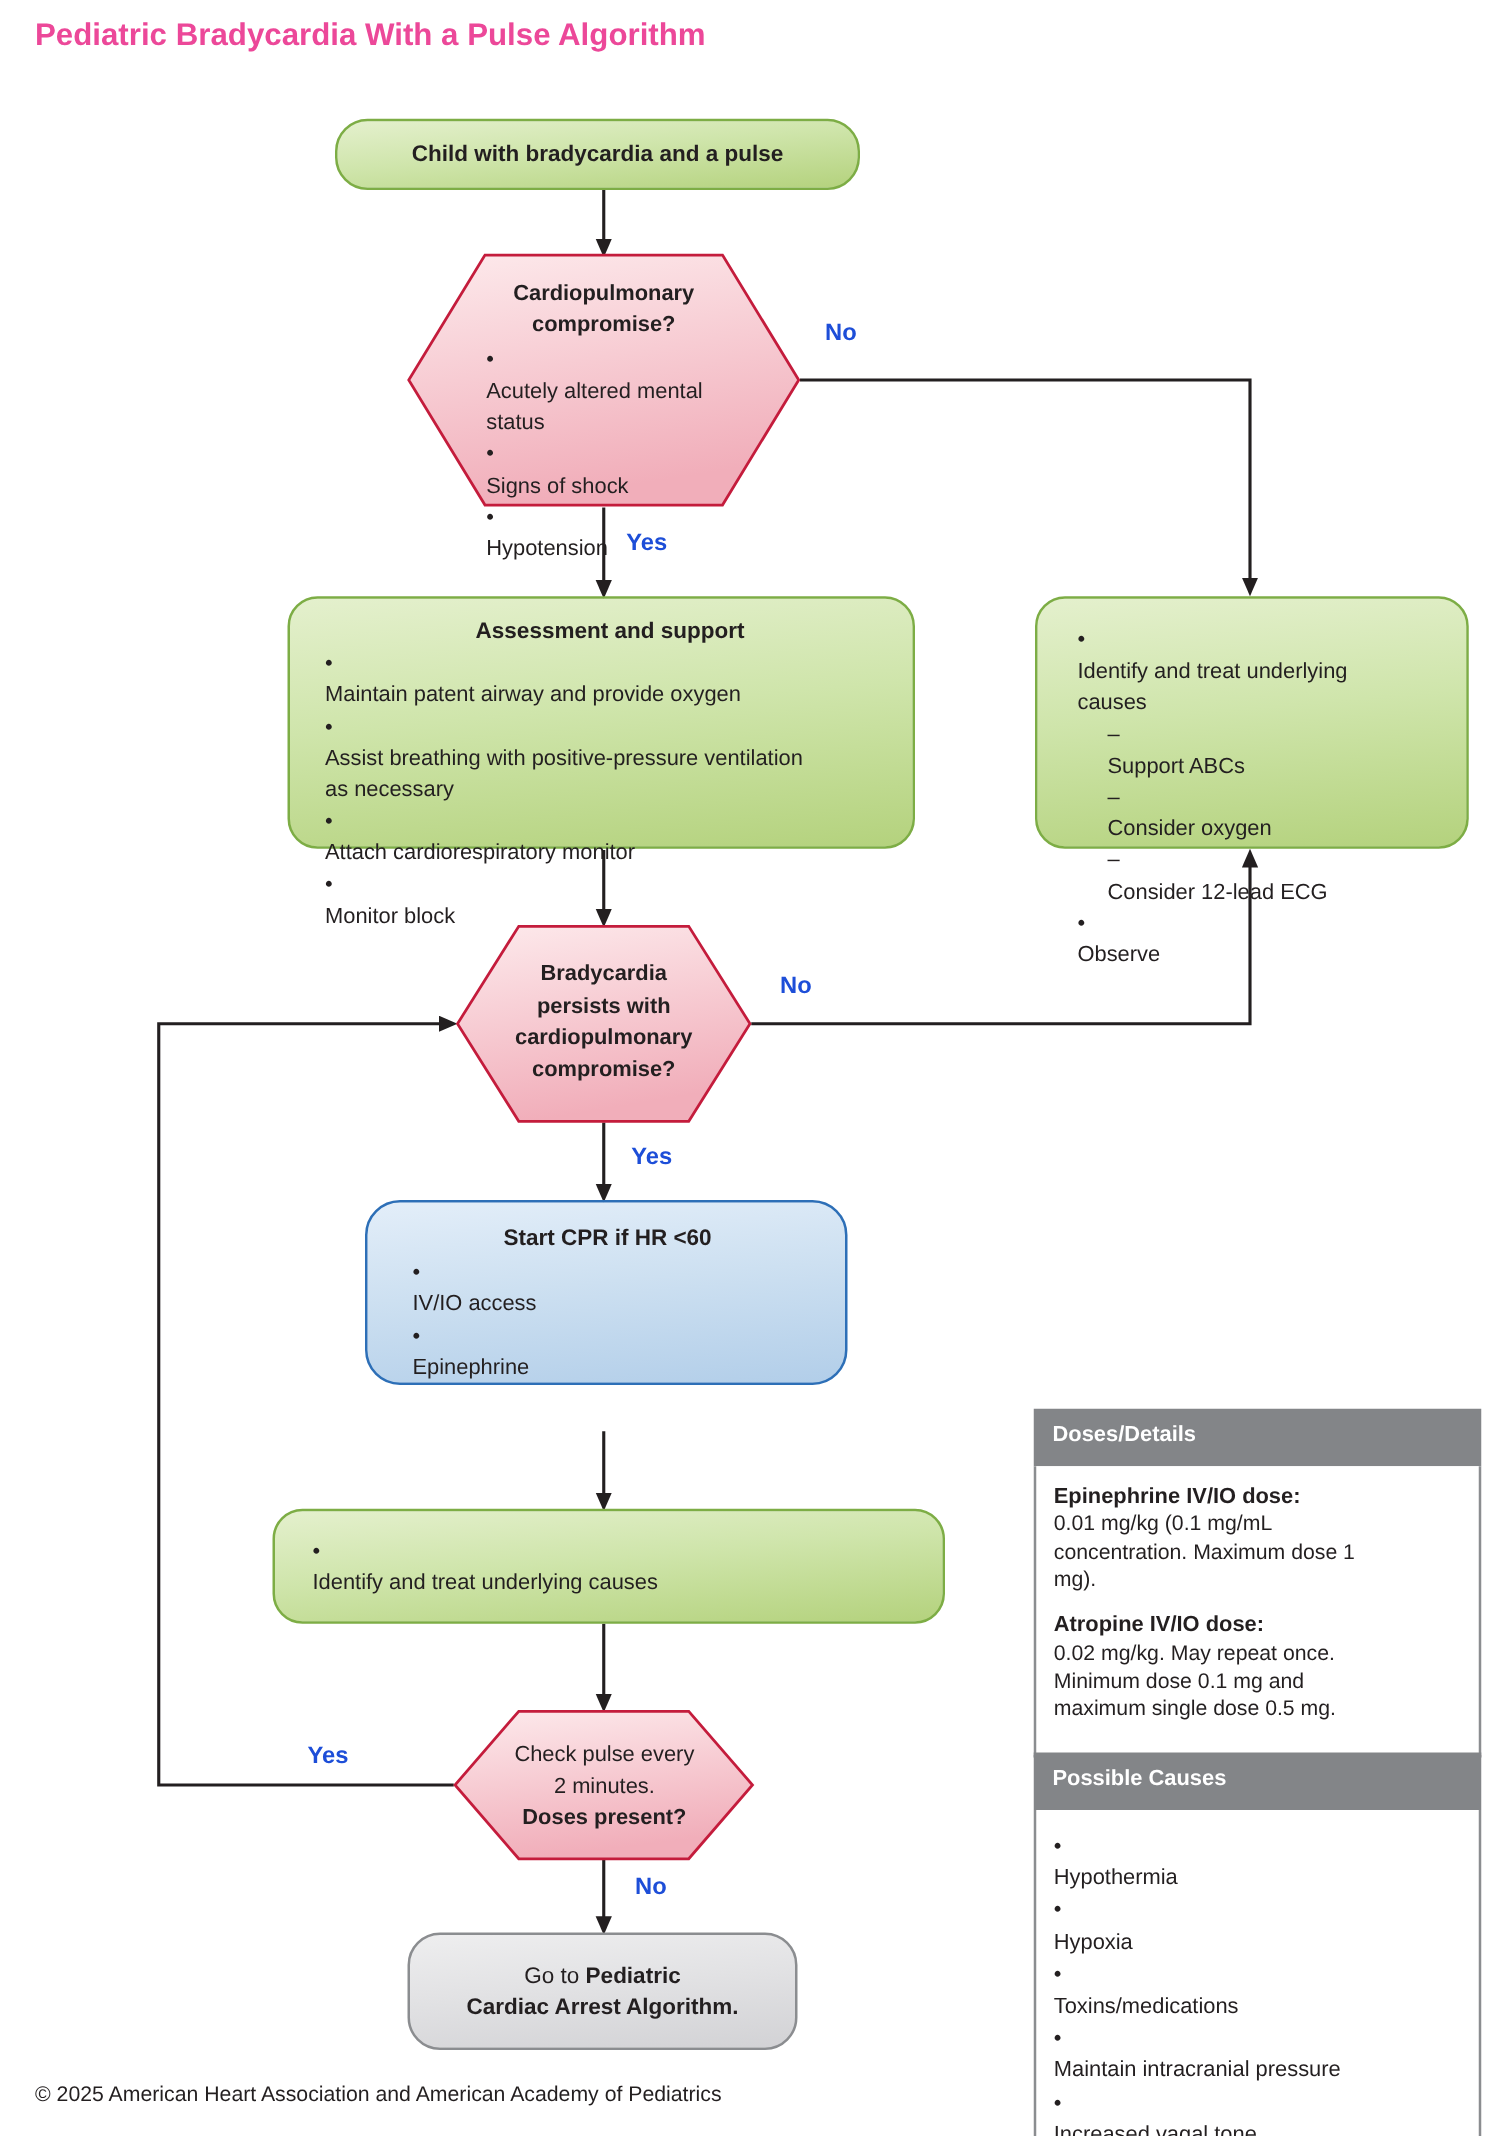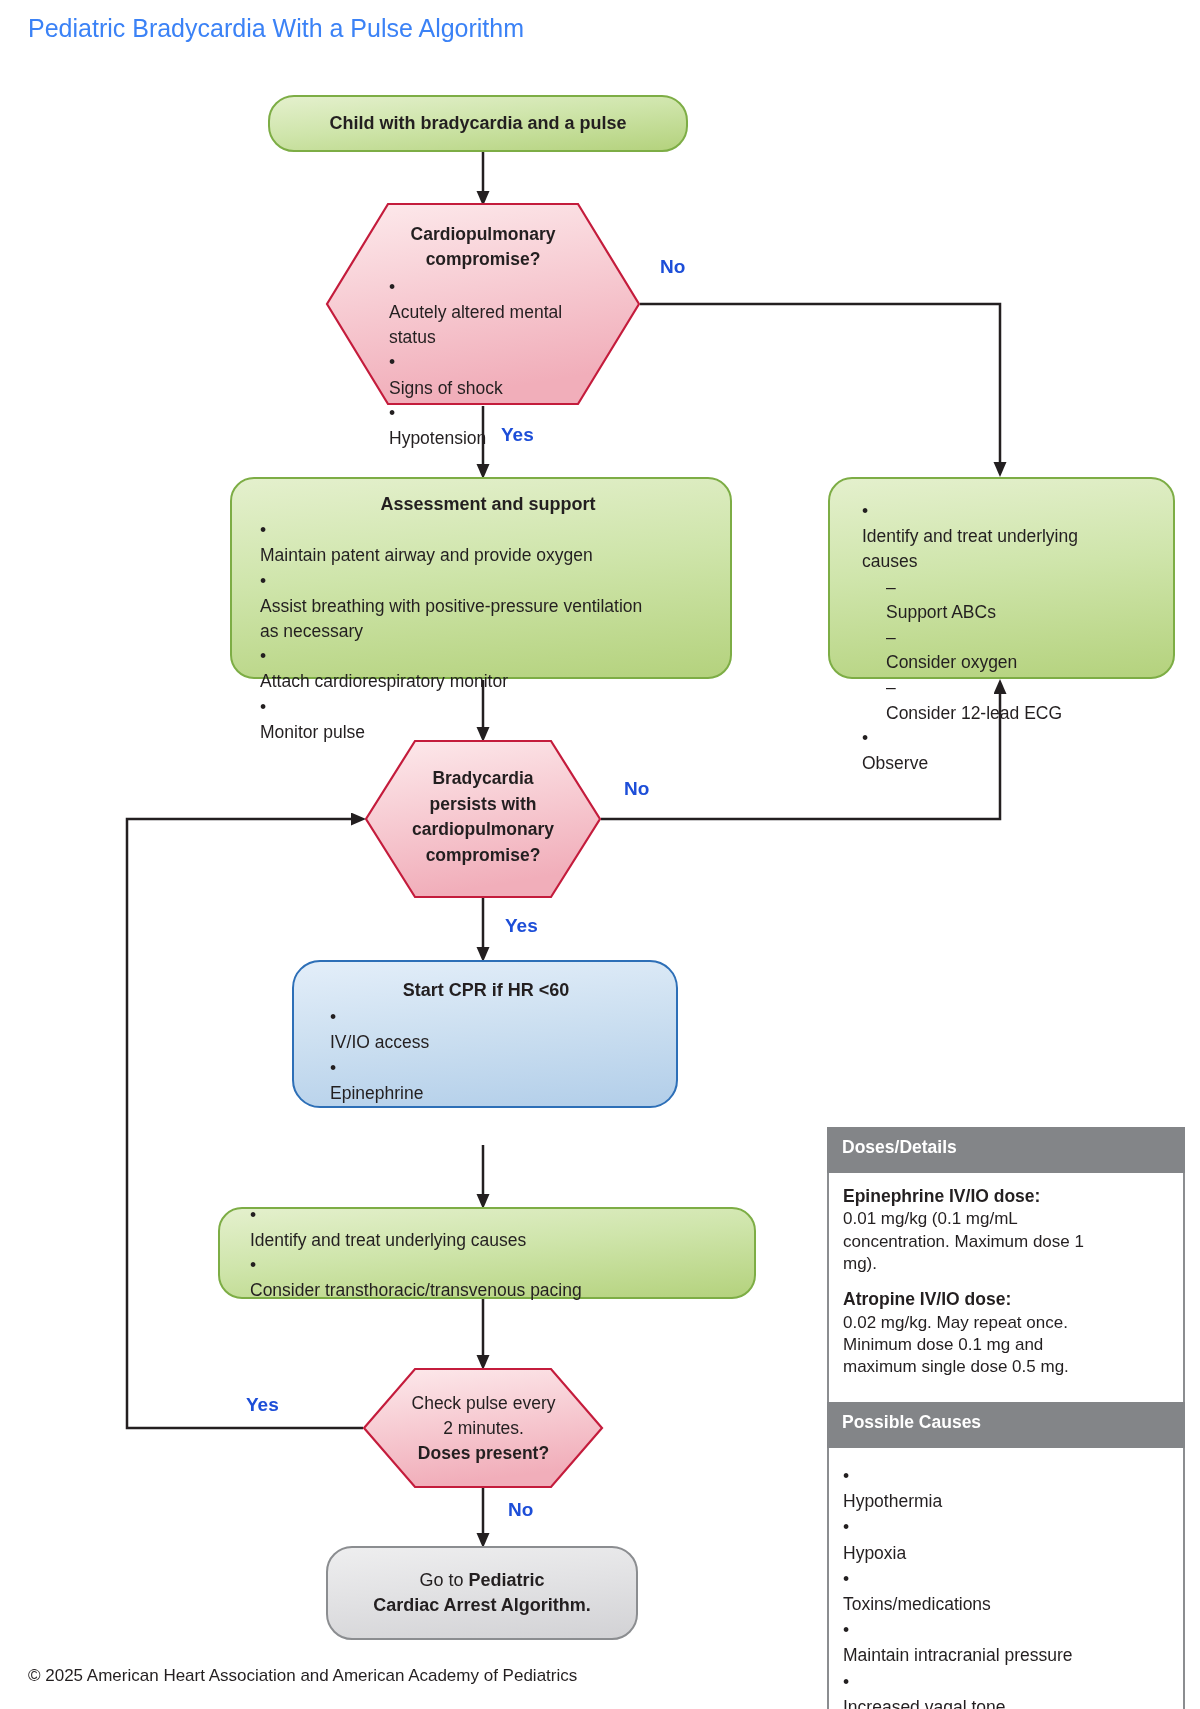--- a/index.html
+++ b/index.html
@@ -1,21 +1,21 @@
 <!DOCTYPE html>
 <html><head>
 <meta charset="utf-8">
 <style>
   html,body{margin:0;padding:0;background:#ffffff;}
   .canvas{
     position:relative;width:1200px;height:1709px;background:#ffffff;
     font-family:"Liberation Sans",sans-serif;color:#231f20;overflow:hidden;
   }
   .page-title{
-    position:absolute;left:28px;top:14px;font-size:25px;font-weight:normal;color:#3b82f6;
+    position:absolute;left:28px;top:14px;font-size:25px;font-weight:bold;color:#ec4899;
   }
   .footer{
     position:absolute;left:28px;top:1666px;font-size:17px;color:#231f20;
   }
   svg.wires{position:absolute;left:0;top:0;width:1200px;height:1709px;}
   .box{position:absolute;box-sizing:border-box;border-radius:24px;}
   .green{background:linear-gradient(175deg,#e4f0cd 0%,#cfe5ab 45%,#b4d27d 100%);border:2px solid #7dad45;}
   .blue{background:linear-gradient(175deg,#e3eef9 0%,#cdE0f1 45%,#b2cee9 100%);border:2px solid #2d6fb7;}
   .grayb{background:linear-gradient(175deg,#eeeeef 0%,#e2e2e4 45%,#d2d2d5 100%);border:2px solid #8b8d90;}
   .center-flex{display:flex;align-items:center;justify-content:center;text-align:center;}
@@ -123,21 +123,21 @@
       <div class="b-row">
         <span class="dot"></span>
         <span class="b-text" style="max-width:400px;">Assist breathing with positive-pressure ventilation as necessary</span>
       </div>
       <div class="b-row">
         <span class="dot"></span>
         <span class="b-text">Attach cardiorespiratory monitor</span>
       </div>
       <div class="b-row">
         <span class="dot"></span>
-        <span class="b-text">Monitor pulse</span>
+        <span class="b-text">Monitor block</span>
       </div>
     </div>
   </div>
 
   <div class="box green" style="left:828px;top:477px;width:347px;height:202px;padding:20px 10px 0 32px;">
     <div class="bullets" style="width:272px;">
       <div class="b-row">
         <span class="dot"></span>
         <span class="b-text">Identify and treat underlying causes</span>
       </div>
@@ -174,24 +174,20 @@
         <span class="b-text">Epinephrine</span>
       </div>
     </div>
   </div>
 
   <div class="box green" style="left:218px;top:1207px;width:538px;height:92px;display:flex;align-items:center;padding-left:30px;">
     <div class="bullets">
       <div class="b-row">
         <span class="dot"></span>
         <span class="b-text">Identify and treat underlying causes</span>
-      </div>
-      <div class="b-row">
-        <span class="dot"></span>
-        <span class="b-text">Consider transthoracic/transvenous pacing</span>
       </div>
     </div>
   </div>
 
   <div class="hex-text" style="left:411px;top:1391px;width:145px;line-height:1.42;">
     <span>Check pulse every 2 minutes.</span>
     <div class="hex-title">Doses present?</div>
   </div>
 
   <div class="box grayb center-flex" style="left:326px;top:1546px;width:312px;height:94px;border-radius:26px;">

